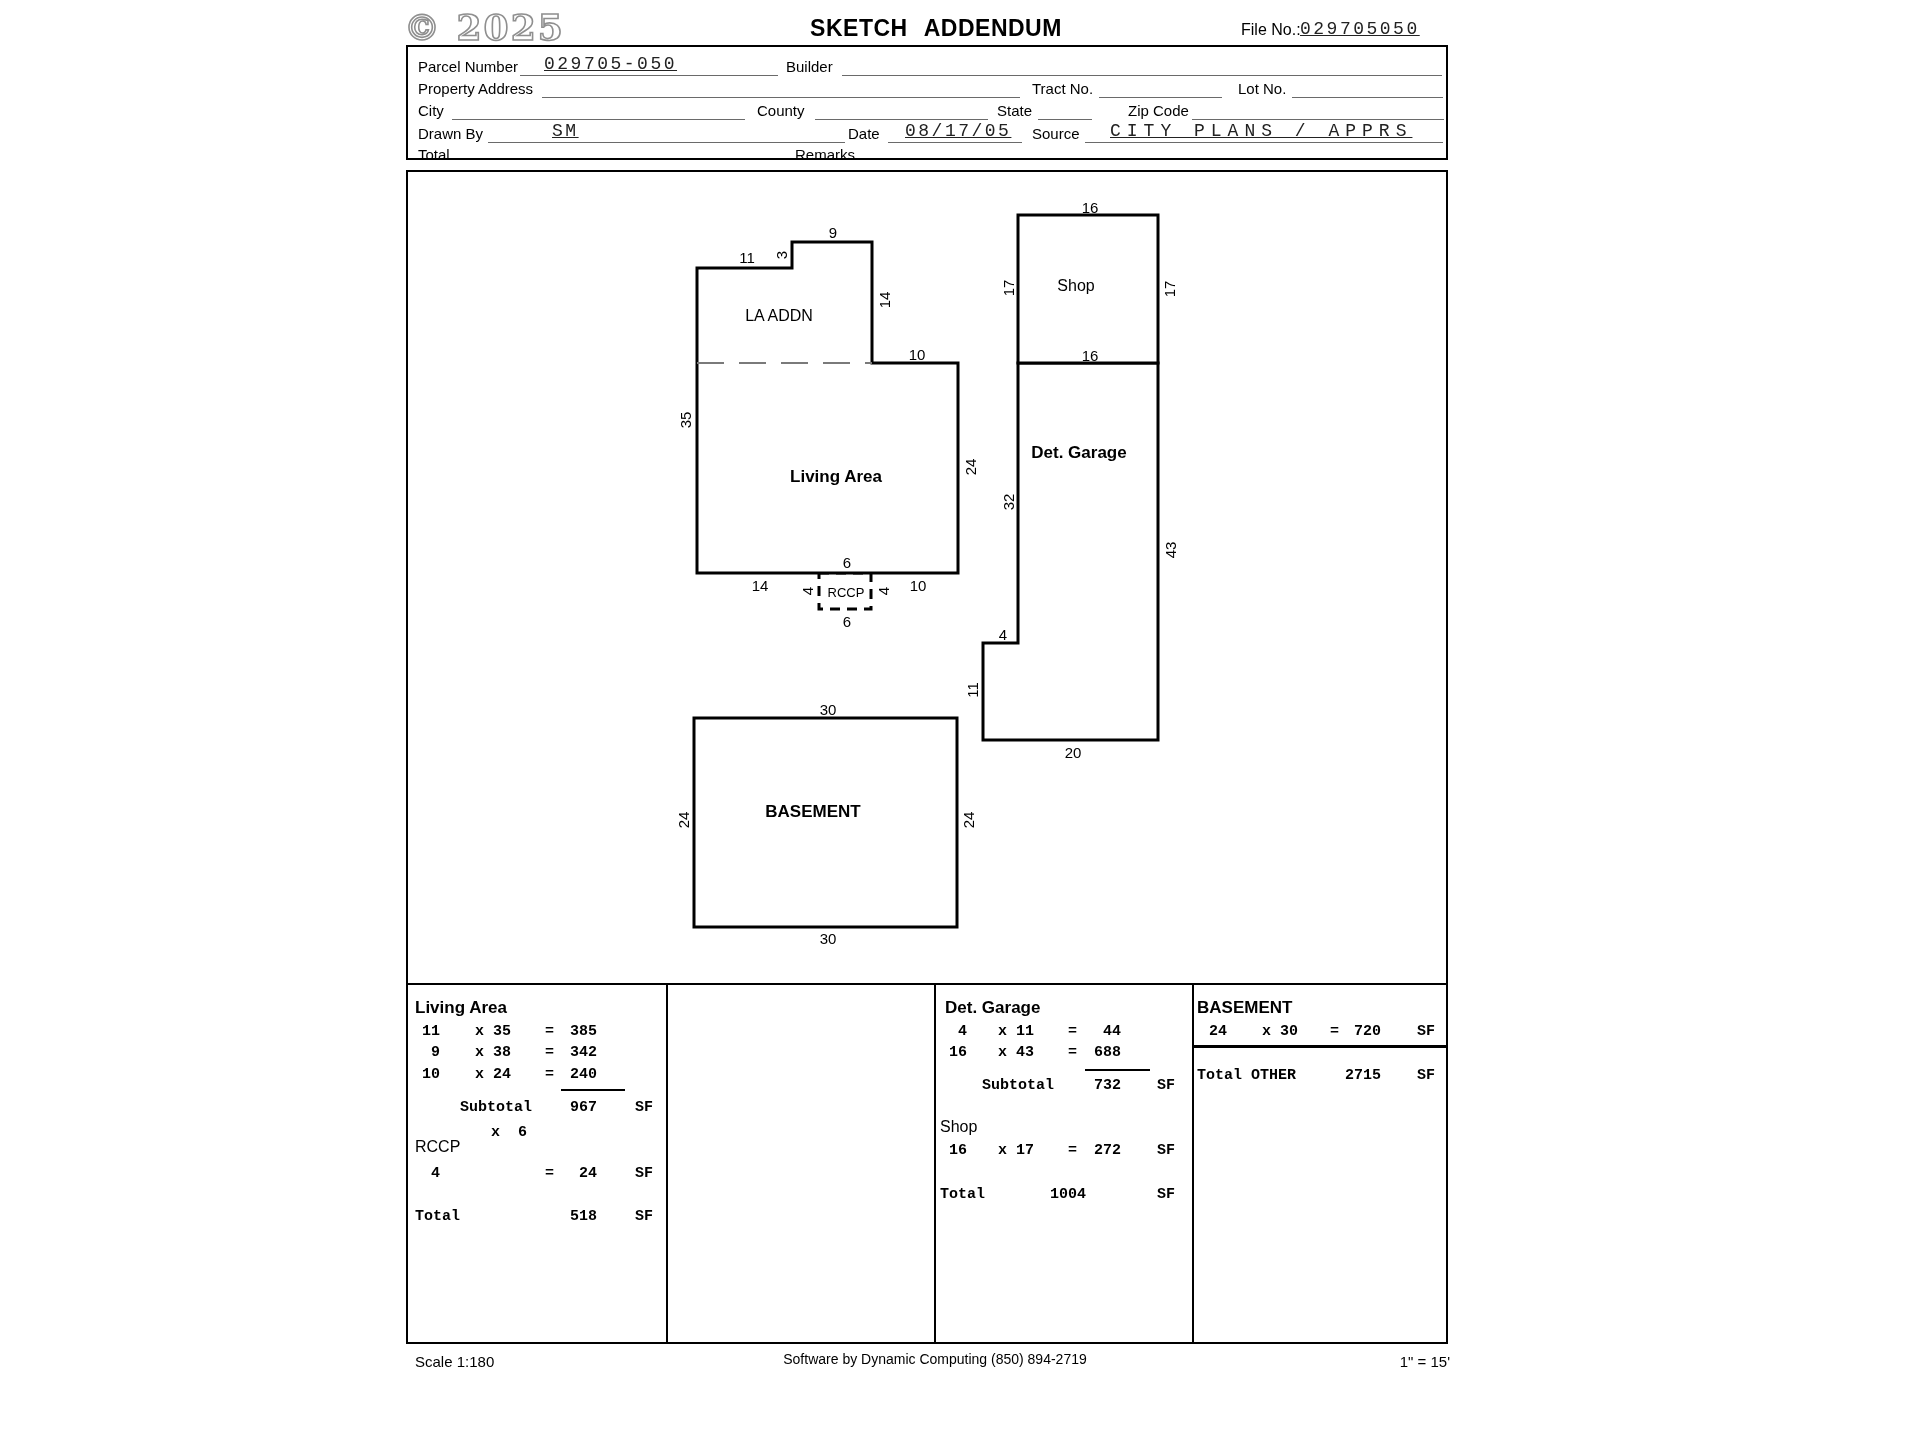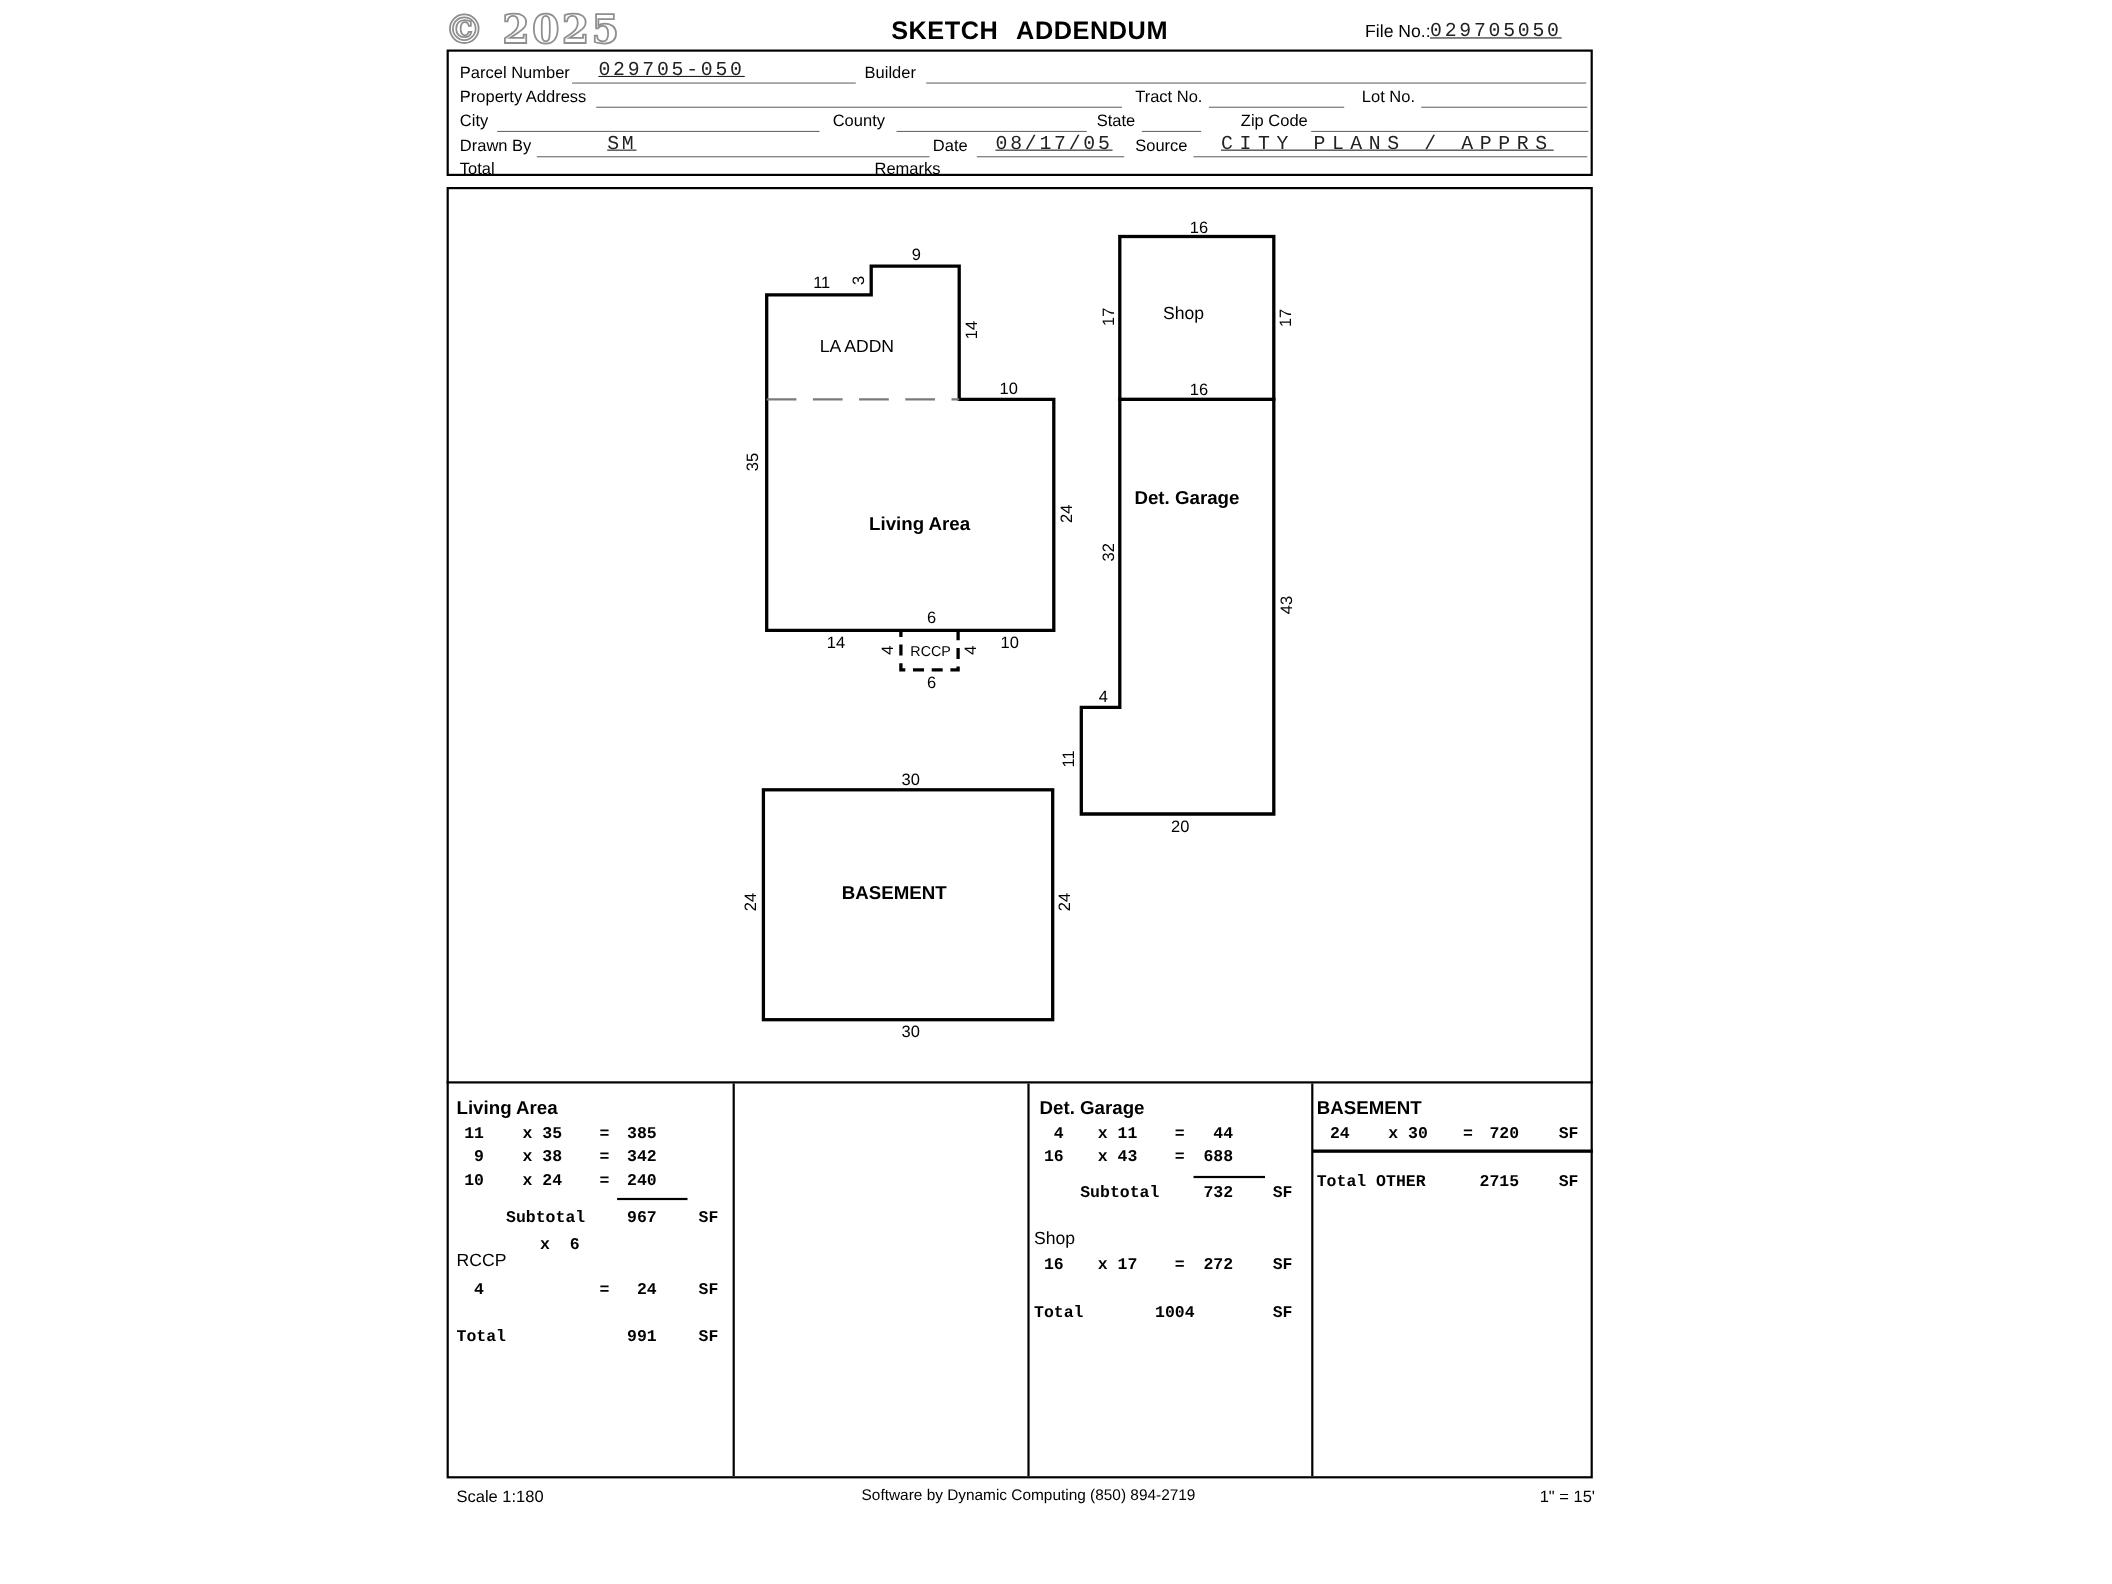--- a/index.html
+++ b/index.html
@@ -153,21 +153,21 @@
     <div class="abs mono" style="left: 460px; top: 1107px; transform: translateY(-50%);">Subtotal</div>
     <div class="abs mono" style="left: 517px; width: 80px; text-align: right; top: 1107px; transform: translateY(-50%);">967</div>
     <div class="abs mono" style="left: 635px; top: 1107px; transform: translateY(-50%);">SF</div>
     <div class="abs tbl-sec" style="left: 415px; top: 1147px; transform: translateY(-50%);">RCCP</div>
     <div class="abs mono" style="left: 370px; width: 70px; text-align: right; top: 1173px; transform: translateY(-50%);">4</div>
     <div class="abs mono" style="left: 475px; top: 1132px; transform: translateY(-50%); margin-left: 16px;">x  6</div>
     <div class="abs mono" style="left: 545px; top: 1173px; transform: translateY(-50%);">=</div>
     <div class="abs mono" style="left: 517px; width: 80px; text-align: right; top: 1173px; transform: translateY(-50%);">24</div>
     <div class="abs mono" style="left: 635px; top: 1173px; transform: translateY(-50%);">SF</div>
     <div class="abs mono" style="left: 415px; top: 1216px; transform: translateY(-50%);">Total</div>
-    <div class="abs mono" style="left: 517px; width: 80px; text-align: right; top: 1216px; transform: translateY(-50%);">991</div>
+    <div class="abs mono" style="left: 517px; width: 80px; text-align: right; top: 1216px; transform: translateY(-50%);">518</div>
     <div class="abs mono" style="left: 635px; top: 1216px; transform: translateY(-50%);">SF</div>
     <div class="abs tbl-title" style="left: 945px; top: 1008px; transform: translateY(-50%);">Det. Garage</div>
     <div class="abs mono" style="left: 897px; width: 70px; text-align: right; top: 1031px; transform: translateY(-50%);">4</div>
     <div class="abs mono" style="left: 998px; top: 1031px; transform: translateY(-50%);">x 11</div>
     <div class="abs mono" style="left: 1068px; top: 1031px; transform: translateY(-50%);">=</div>
     <div class="abs mono" style="left: 1041px; width: 80px; text-align: right; top: 1031px; transform: translateY(-50%);">44</div>
     <div class="abs mono" style="left: 897px; width: 70px; text-align: right; top: 1052px; transform: translateY(-50%);">16</div>
     <div class="abs mono" style="left: 998px; top: 1052px; transform: translateY(-50%);">x 43</div>
     <div class="abs mono" style="left: 1068px; top: 1052px; transform: translateY(-50%);">=</div>
     <div class="abs mono" style="left: 1041px; width: 80px; text-align: right; top: 1052px; transform: translateY(-50%);">688</div>

